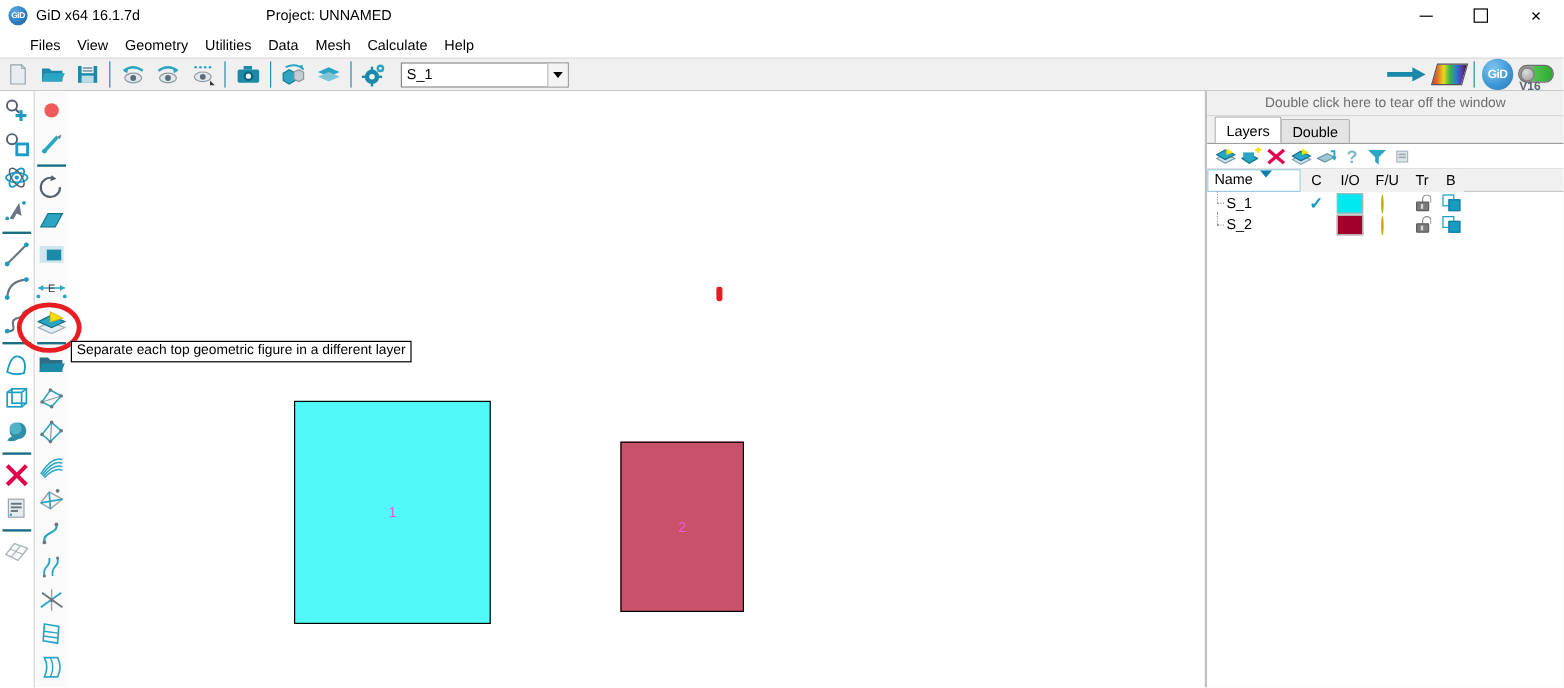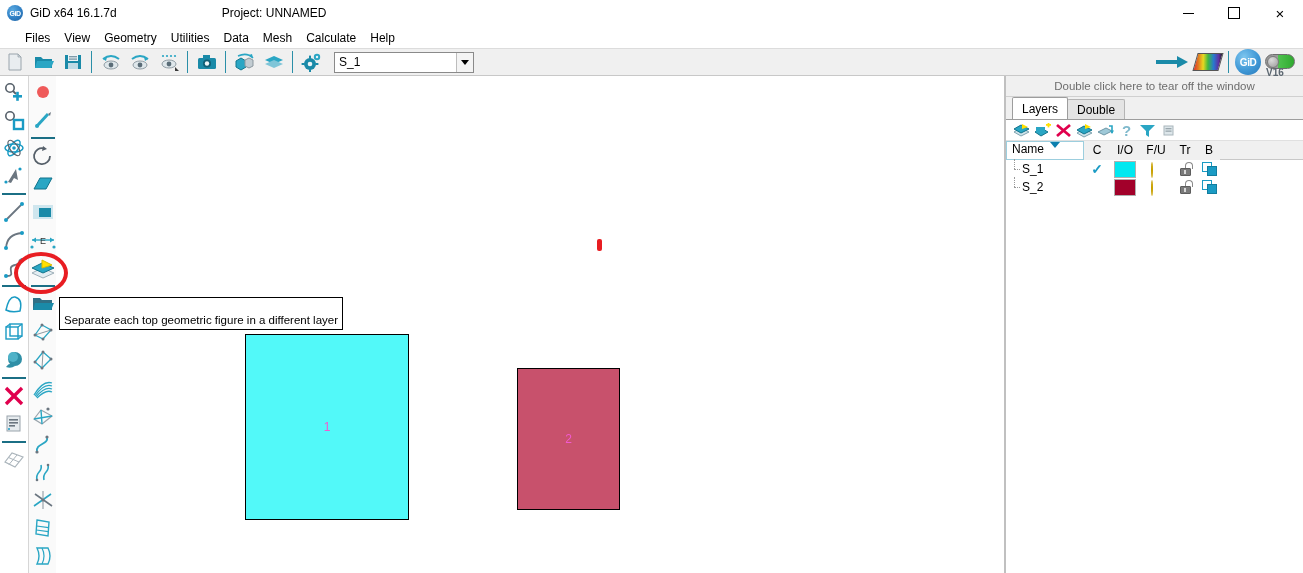--- a/index.html
+++ b/index.html
@@ -147,24 +147,24 @@
     font-size: 12px;
   }
   .shape-label { color: #f25ad0; font-size: 12px; }
   .point-marker {
     position: absolute;
     width: 5px; height: 12px; background: #e81d22; border-radius: 2px;
   }
 
   
   .tooltip {
-    position: absolute; left: 59px; top: 297px;
+    position: absolute; left: 59px; top: 284px;
     background: #ffffff; border: 1px solid #000000;
     font-size: 11.5px; color: #000000;
-    padding: 15px 4px 2px 4px; white-space: nowrap; line-height: 14px;
+    padding: 0 4px 2px 4px; white-space: nowrap; line-height: 14px;
     z-index: 40;
   }
   .annot-ellipse {
     position: absolute; left: 14px; top: 252px; width: 54px; height: 42px;
     border: 4px solid #e81d22; border-radius: 50%;
     z-index: 35; pointer-events: none;
   }
 
   
   .rightpanel {

